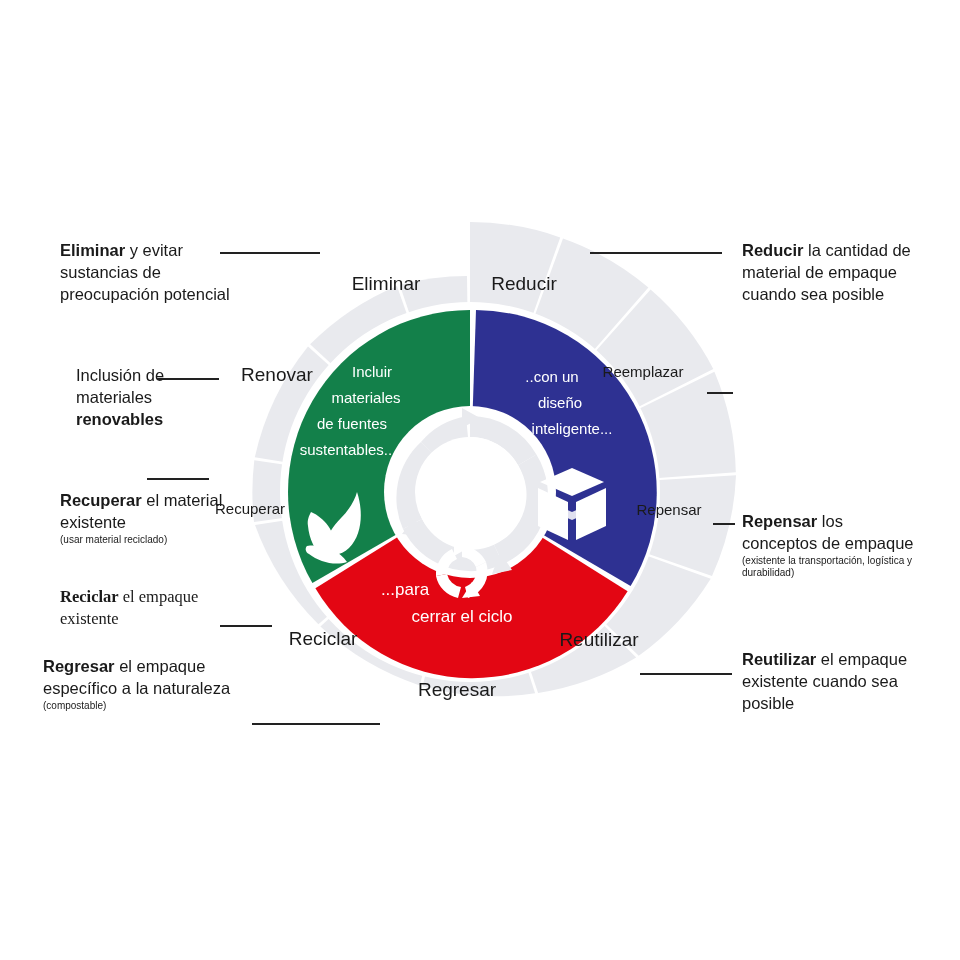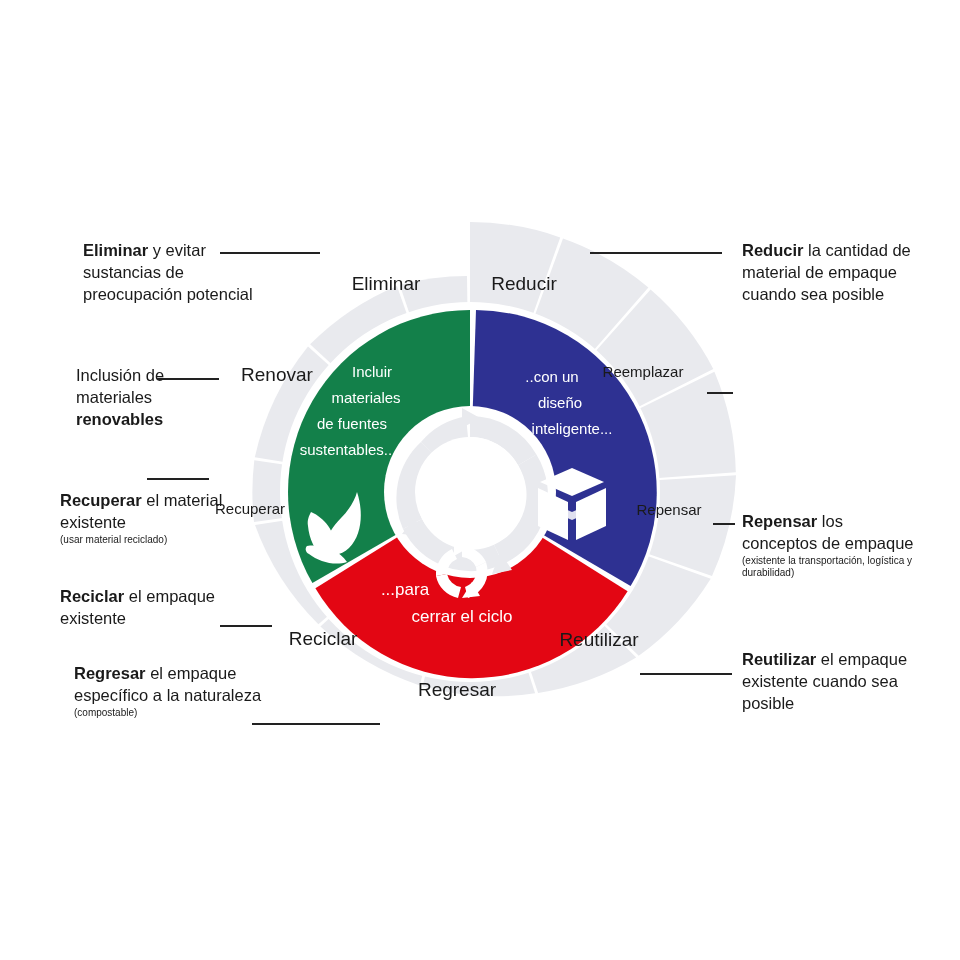--- a/index.html
+++ b/index.html
@@ -116,42 +116,42 @@
     <g fill="#ffffff" transform="translate(228,318)">
       <path d="M34,6 A28,28 0 0,1 58,22 L48,27 A17,17 0 0,0 34,17 Z"></path>
       <path d="M58,22 A28,28 0 0,1 40,58 L37,47 A17,17 0 0,0 48,27 Z"></path>
       <path d="M30,58 A28,28 0 0,1 8,36 L19,34 A17,17 0 0,0 33,47 Z"></path>
       <path d="M8,36 A28,28 0 0,1 24,9 L29,19 A17,17 0 0,0 19,34 Z"></path>
       <polygon points="26,0 40,8 26,16"></polygon>
       <polygon points="44,42 52,56 34,58"></polygon>
     </g>
   </svg>
 
-  <div class="callout c-left" style="left:60px; top:240px; width:170px;margin-left:23px;">
+  <div class="callout c-left" style="left:60px; top:240px; width:170px;">
     <b>Eliminar</b><span> y evitar sustancias de preocupación potencial</span>
   </div>
   <div class="lead" style="left:220px; top:252px; width:100px;"></div>
 
   <div class="callout c-left" style="left:76px; top:365px; width:165px;">
     <span>Inclusión de materiales </span><b>renovables</b>
   </div>
   <div class="lead" style="left:157px; top:378px; width:62px;"></div>
 
   <div class="callout c-left" style="left:60px; top:490px; width:175px;">
     <b>Recuperar</b><span> el material existente</span>
     <span class="sub">(usar material reciclado)</span>
   </div>
   <div class="lead" style="left:147px; top:478px; width:62px;"></div>
 
-  <div class="callout c-left" style="left:60px; top:586px; width:190px;">
+  <div class="callout c-left" style="left:60px; top:586px; width:190px;font-family:Liberation Serif, serif;">
     <b>Reciclar</b><span> el empaque existente</span>
   </div>
   <div class="lead" style="left:220px; top:625px; width:52px;"></div>
 
-  <div class="callout c-left" style="left:74px; top:656px; width:215px;margin-top:7px;">
+  <div class="callout c-left" style="left:43px; top:656px; width:215px;">
     <b>Regresar</b><span> el empaque específico a la naturaleza</span>
     <span class="sub">(compostable)</span>
   </div>
   <div class="lead" style="left:252px; top:723px; width:128px;"></div>
 
   <div class="callout c-right" style="left:742px; top:240px; width:180px;">
     <b>Reducir</b><span> la cantidad de material de empaque cuando sea posible</span>
   </div>
   <div class="lead" style="left:590px; top:252px; width:132px;"></div>
 

